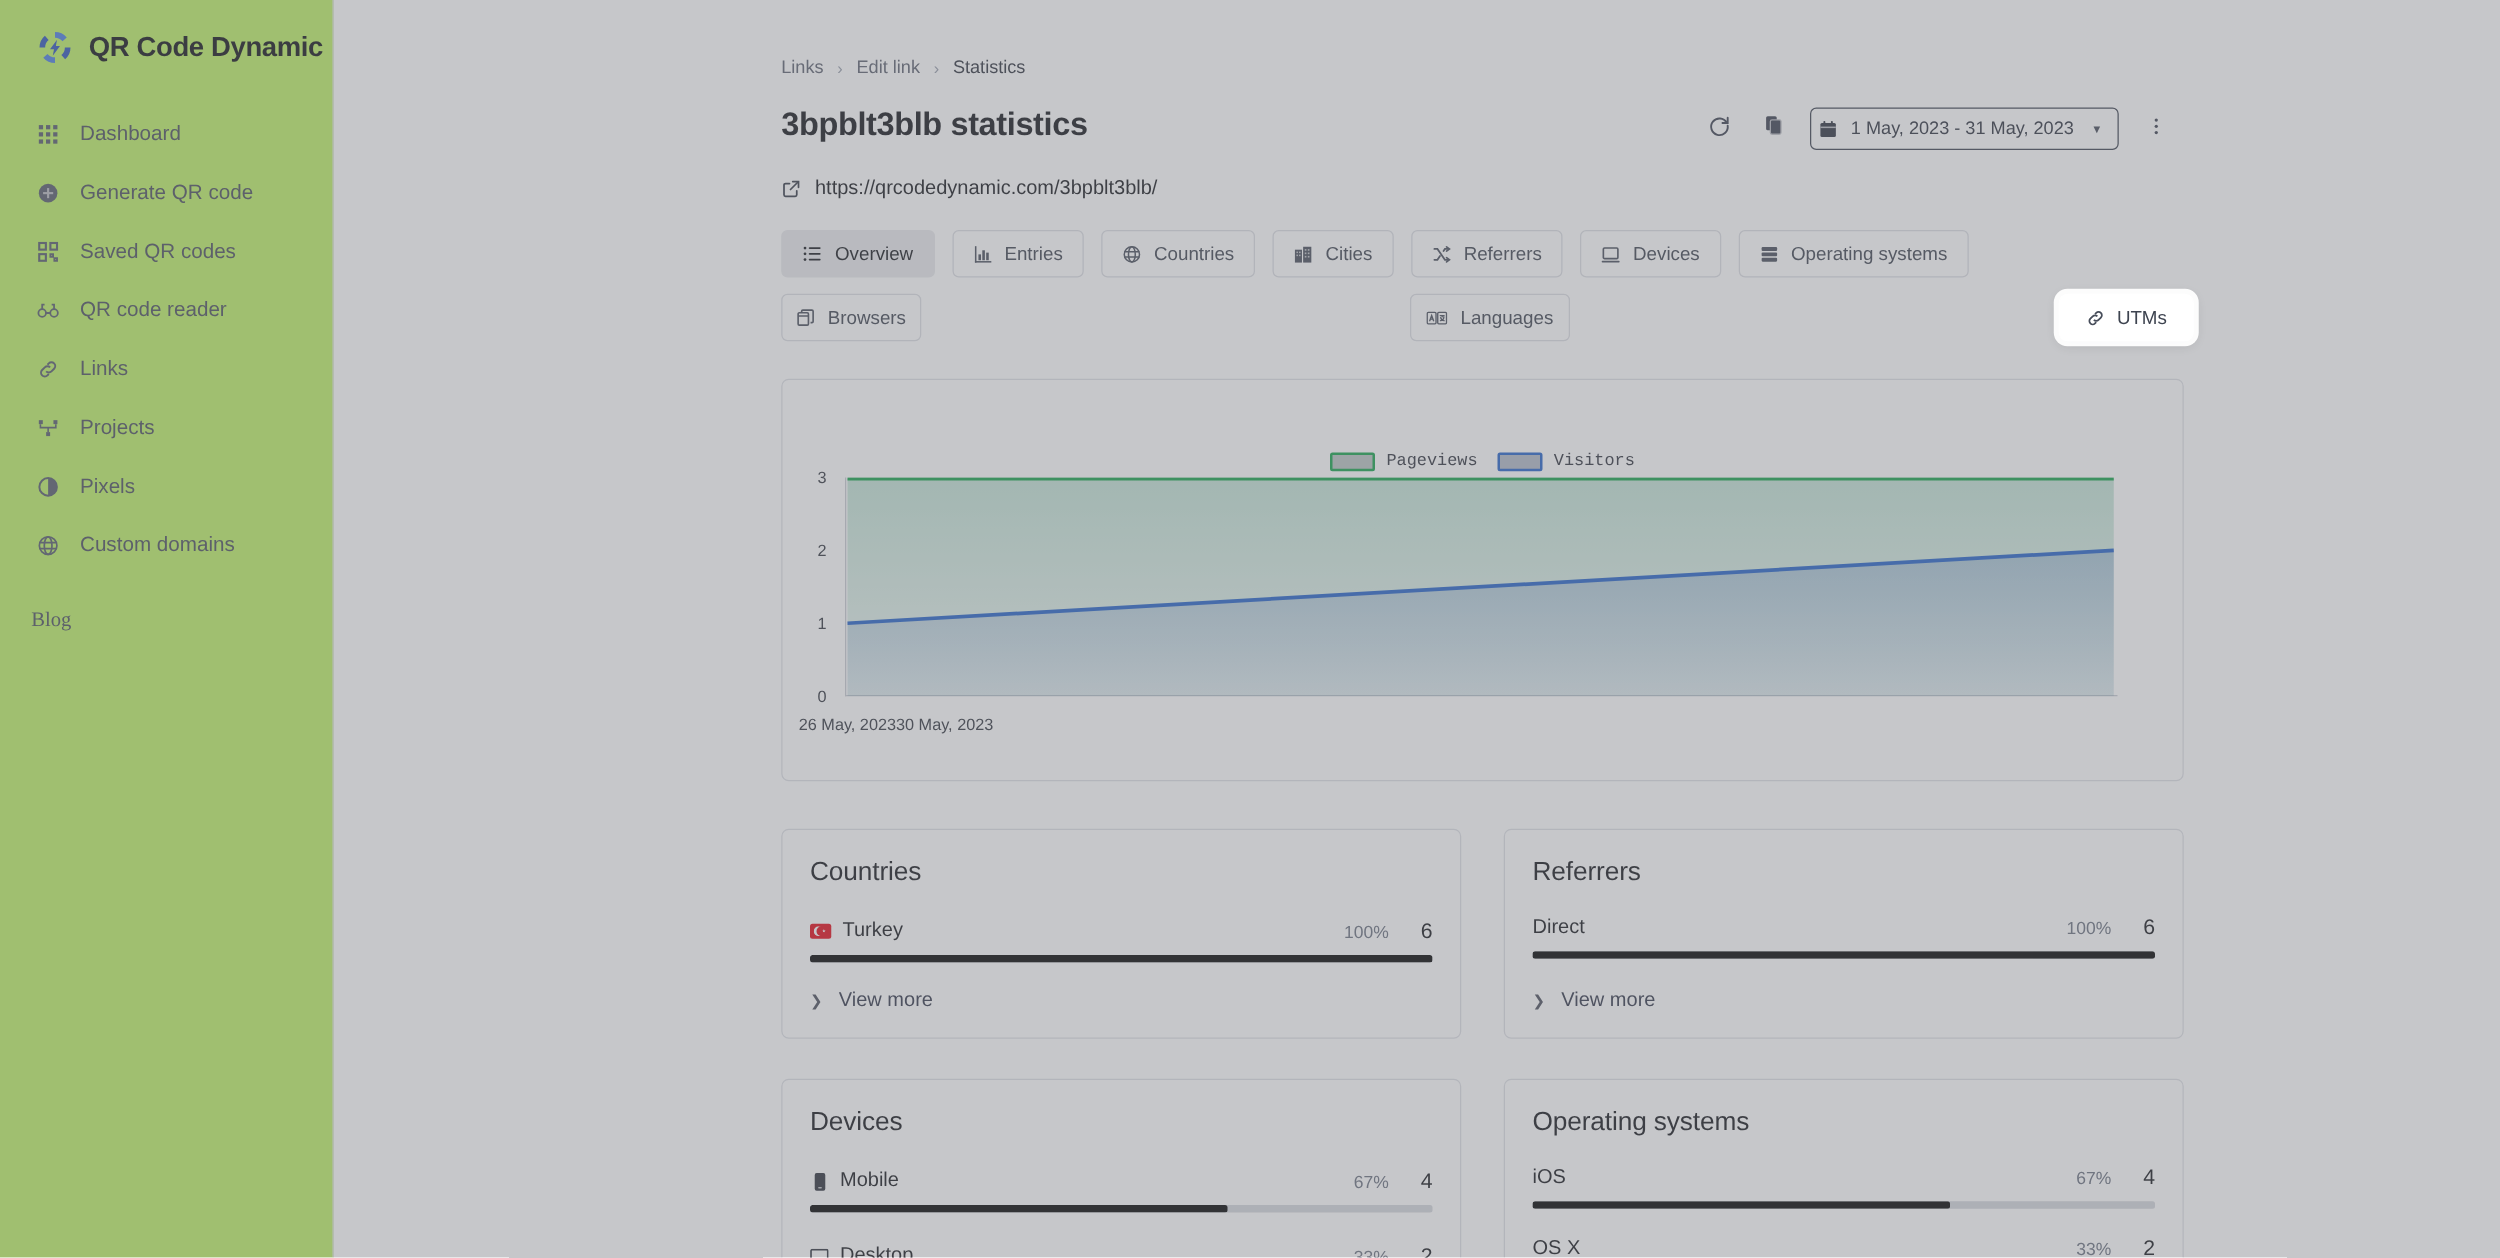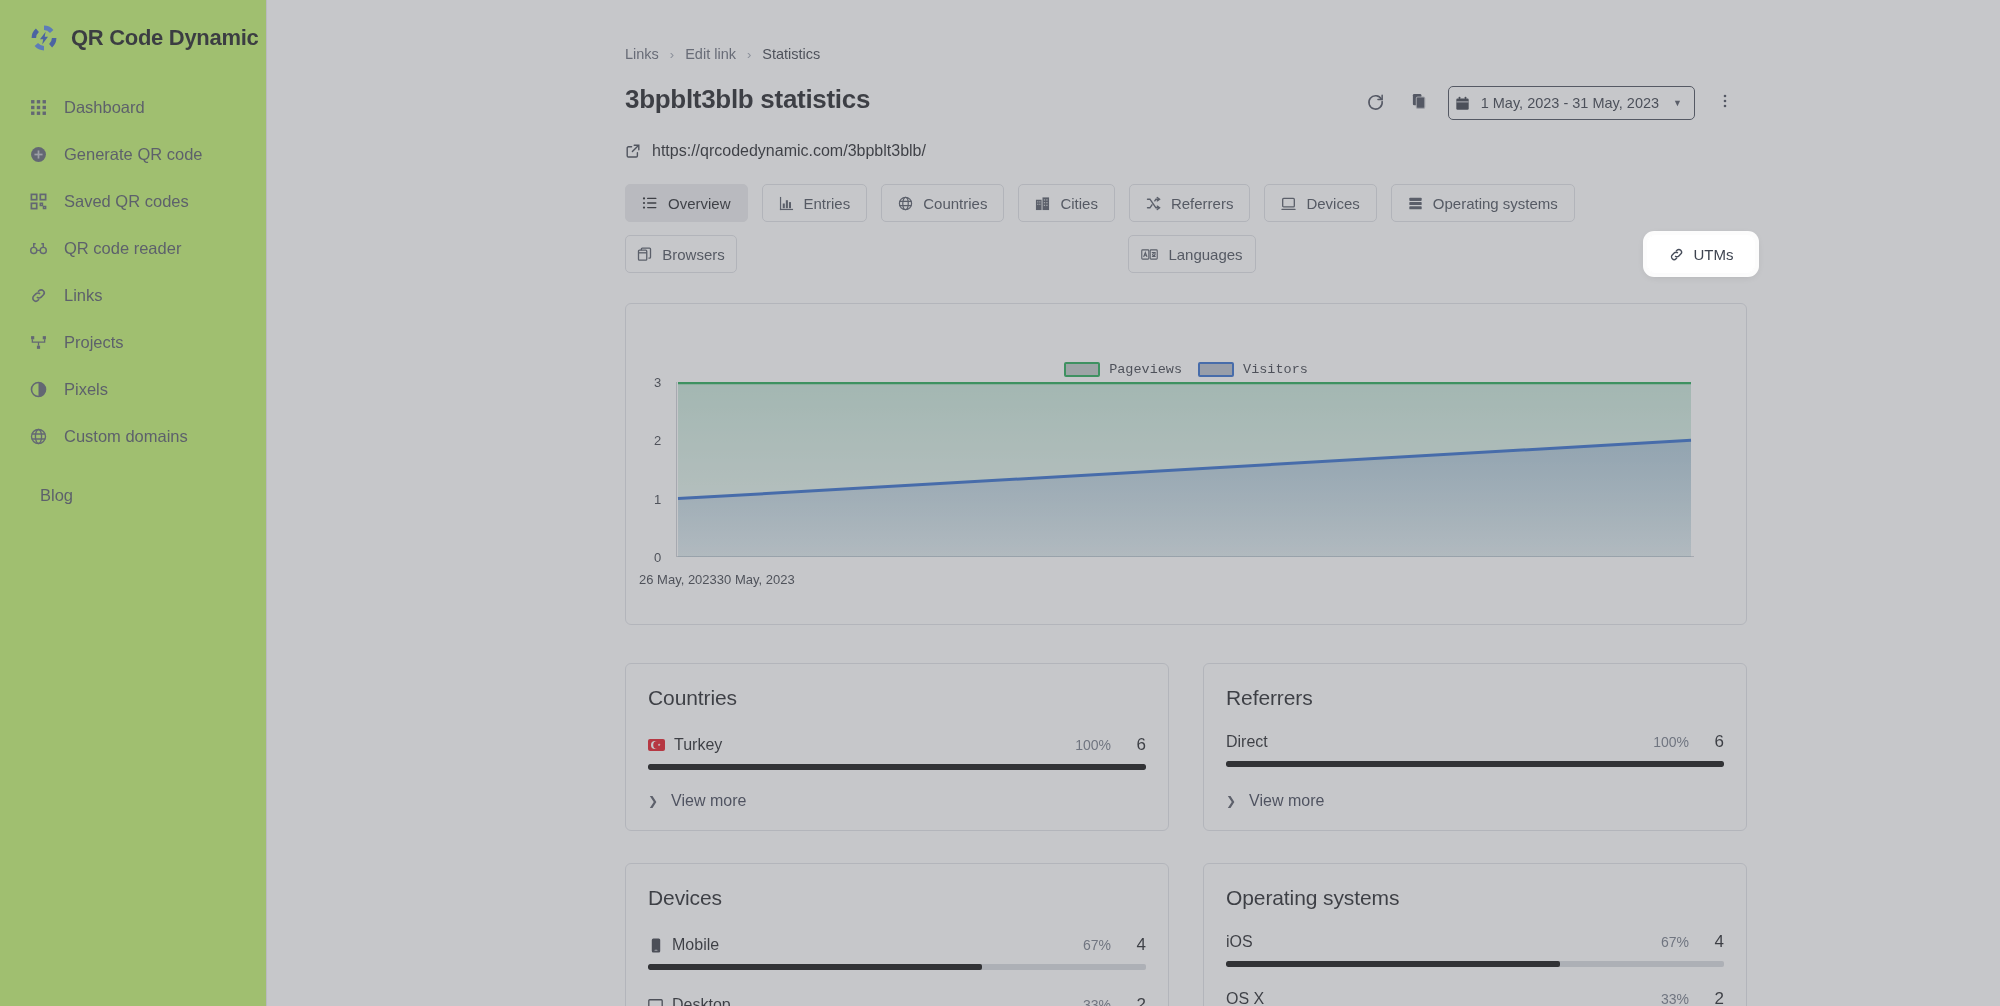--- a/index.html
+++ b/index.html
@@ -30,21 +30,21 @@
   .brand-name { font-size: 22px; font-weight: 700; color: #111216; letter-spacing: -0.3px; white-space: nowrap; }
   .nav { margin-top: 30px; }
   .nav-item {
     display: flex; align-items: center; gap: 16px;
     height: 47px; padding-left: 29px;
     color: #4a4f5c; font-size: 16.5px;
     cursor: pointer;
   }
   .nav-item .nico { width: 19px; height: 19px; display: flex; align-items: center; justify-content: center; flex: 0 0 19px; color: #555b6a; }
   .nav-label { white-space: nowrap; }
-  .nav-item.plain { padding-left: 40px; }
+  .nav-item.plain { padding-left: 25px; font-family: Liberation Serif, serif; }
 
   
   #main { position: absolute; left: 267px; top: 0; width: 1733px; height: 1006px; background: #fff; }
   .content { padding: 46px 0 0 358px; }
 
   .breadcrumb { display: flex; align-items: center; gap: 11px; font-size: 14.5px; color: #5d6270; }
   .crumb { cursor: pointer; }
   .crumb.active { color: #30343f; }
   .crumb-sep { color: #9aa0ad; font-size: 13px; }
 

